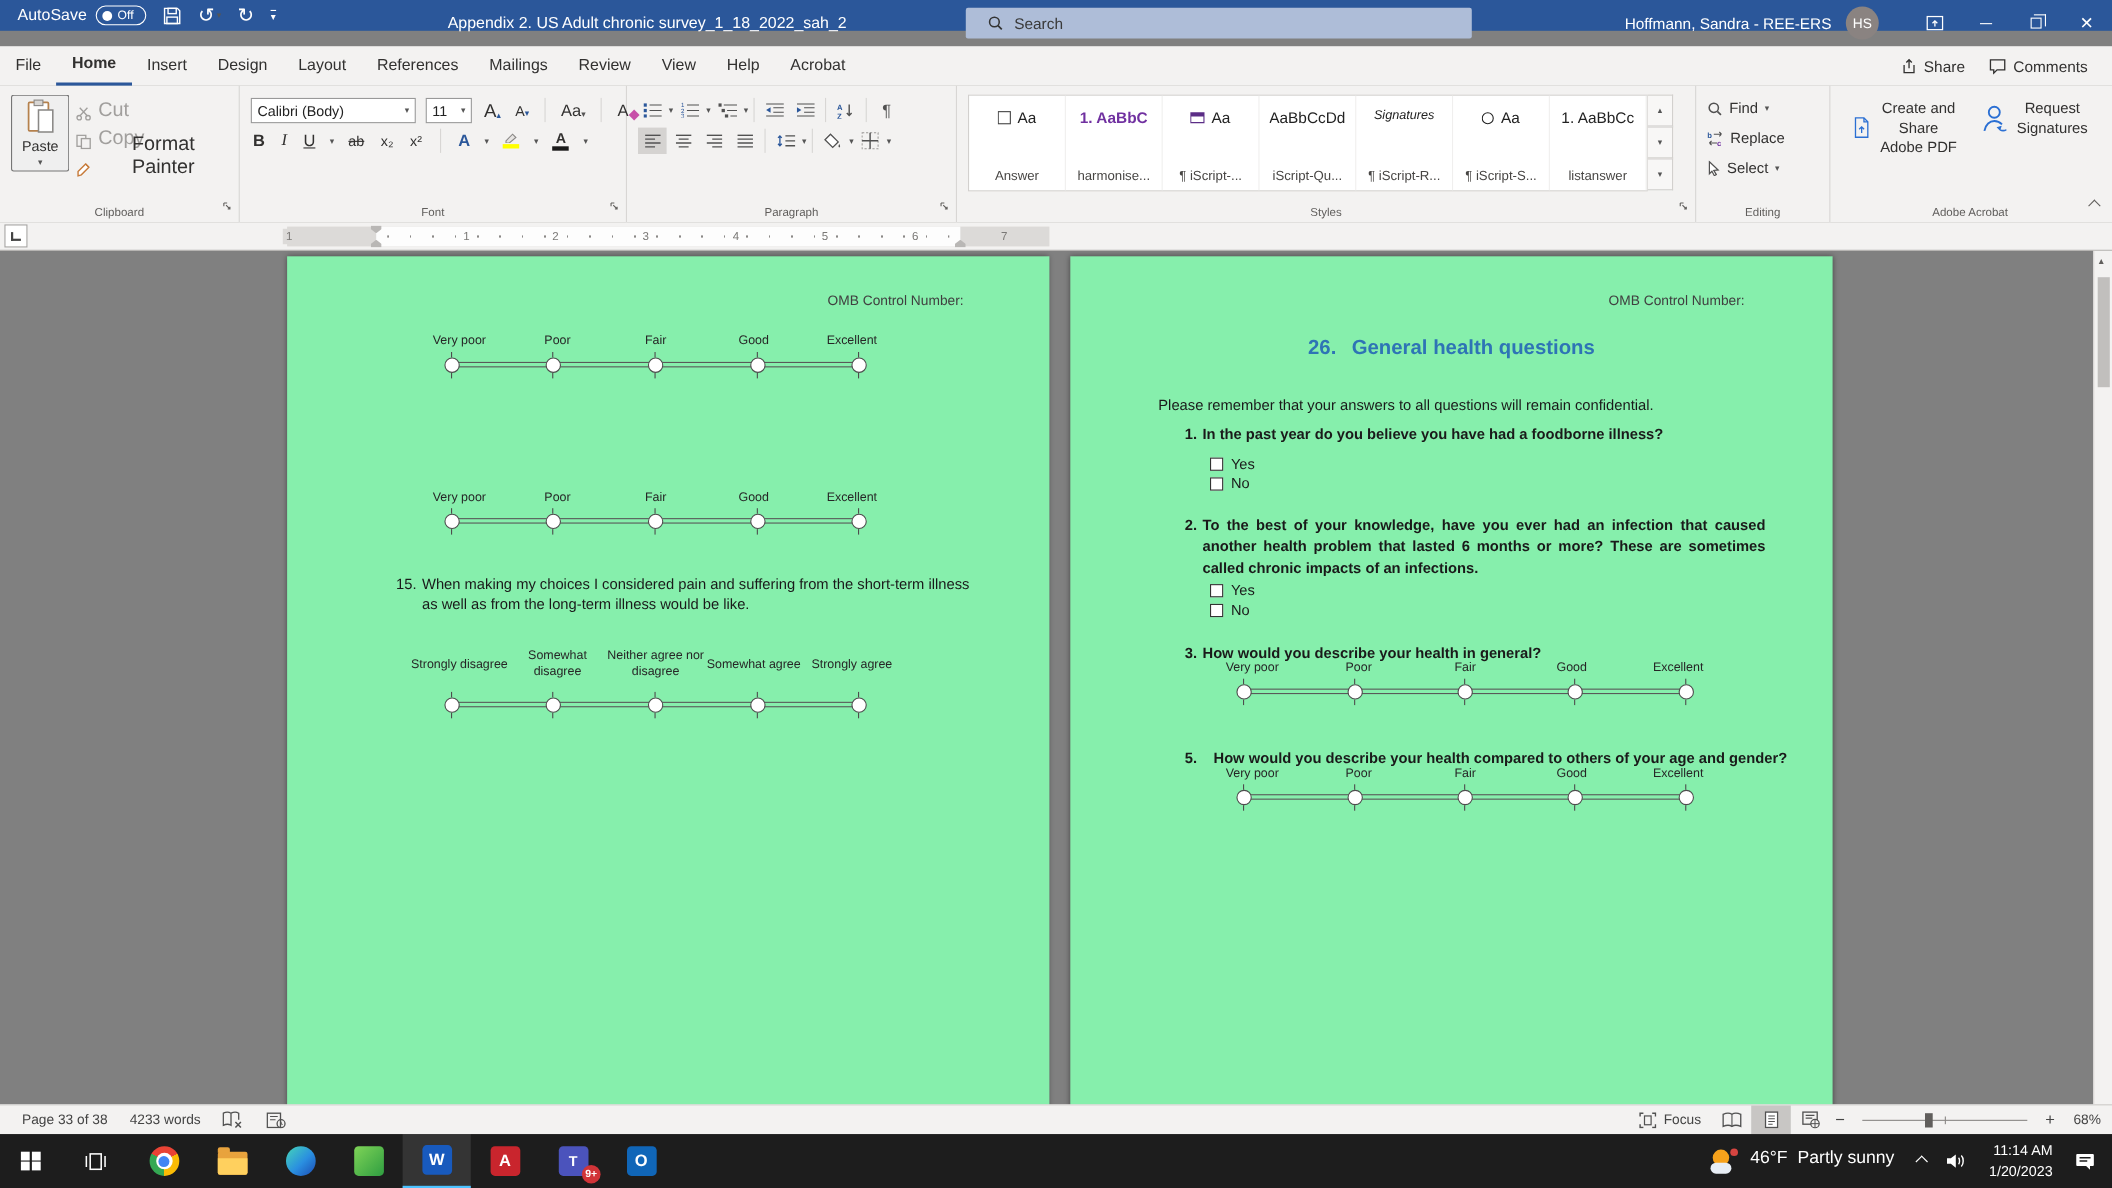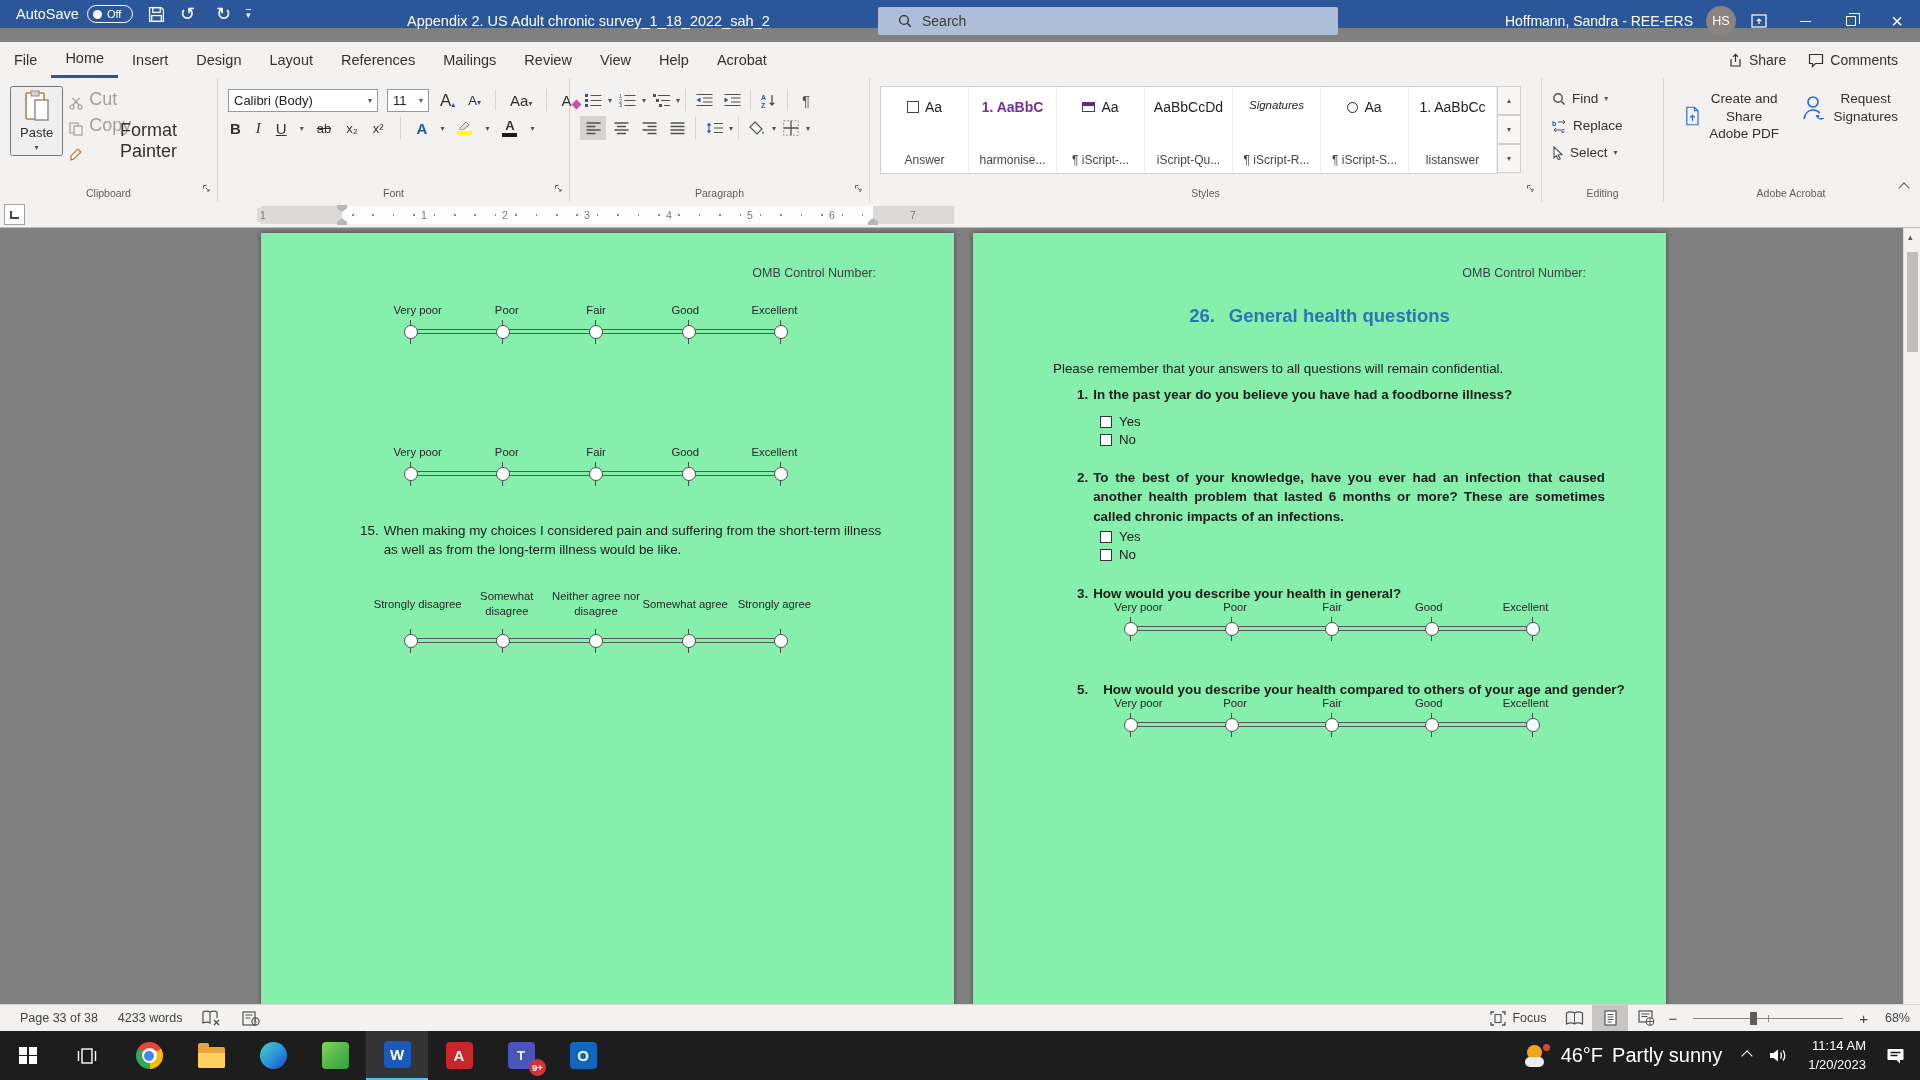--- a/index.html
+++ b/index.html
@@ -14,31 +14,31 @@
 .pill .dot{width:9px;height:9px;background:#fff;border-radius:50%}
 .tbtn{background:none;border:none;color:#fff;font-size:18px;line-height:1;display:flex;align-items:center;gap:2px;cursor:default}
 .tbtn .dd{font-size:8px}
 .qat-more{border-top:1.4px solid #fff;padding-top:1px;font-size:9px}
 .tb-title{position:absolute;left:407px;top:0;height:42px;display:flex;align-items:center;font-size:14.5px;white-space:nowrap}
 .tb-search{position:absolute;left:878px;top:7px;width:460px;height:28px;background:#aebdd8;border-radius:2px;display:flex;align-items:center;gap:10px;padding-left:20px;color:#333}
 .tb-search input{background:transparent;border:none;outline:none;font-size:14px;color:#333;width:360px}
 .tb-search input::placeholder{color:#3a3a3a;opacity:1}
 .tb-right{position:absolute;right:0;top:0;height:42px;display:flex;align-items:center}
 .user{font-size:14px;margin-right:13px}
-.avatar{width:30px;height:30px;border-radius:50%;background:#8a8381;display:flex;align-items:center;justify-content:center;font-size:12.5px;}
+.avatar{width:30px;height:30px;border-radius:50%;background:#8a8381;display:flex;align-items:center;justify-content:center;font-size:12.5px;margin-right:28px}
 .wbtn{width:46px;height:42px;display:flex;align-items:center;justify-content:center;background:none;border:none;color:#fff}
 .ic-min{width:11px;border-top:1.2px solid #fff;display:block}
 .ic-rest{width:10px;height:10px;border:1.2px solid #fff;position:relative;display:block}
 .ic-rest::before{content:"";position:absolute;top:-4px;left:2px;width:10px;height:10px;border:1.2px solid #fff;border-left:none;border-bottom:none}
 .ic-close{font-size:20px;font-weight:400}
 
 
 .tabs{position:absolute;top:42px;left:0;right:0;height:36px;background:#f3f2f1;display:flex;align-items:center;font-size:14.5px;color:#323130}
 .tab{padding:0 14px;height:36px;line-height:36px;cursor:default}
-.tab.active{font-weight:normal;border-bottom:3px solid #2b579a;line-height:33px}
+.tab.active{font-weight:bold;border-bottom:3px solid #2b579a;line-height:33px}
 .tab-actions{margin-left:auto;display:flex;align-items:center;gap:22px;padding-right:22px;font-size:14px}
 .act{display:flex;align-items:center;gap:6px}
 
 
 .ribbon{position:absolute;top:78px;left:0;right:0;height:124px;background:#f3f2f1;display:flex}
 .grp{position:relative;border-right:1px solid #d8d6d4;padding:8px 10px 20px;display:flex;align-items:flex-start}
 .grp-label{position:absolute;bottom:3px;left:0;right:0;text-align:center;font-size:10.5px;color:#605e5c}
 .launcher{position:absolute;bottom:4px;right:5px}
 .sbtn{display:flex;align-items:flex-end;gap:6px;font-size:18px;color:#323130;height:24px;background:none;border:none}
 .sbtn.disabled{color:#a19f9d}
@@ -151,21 +151,21 @@
 .folder::before{content:"";position:absolute;top:-4px;left:0;width:11px;height:5px;background:#e8a33d;border-radius:2px 2px 0 0}
 .folder::after{content:"";position:absolute;left:0;right:0;bottom:0;height:15px;background:#ffd05e;border-radius:0 0 2px 2px}
 .edge{border-radius:50%;background:linear-gradient(135deg,#45d6b8 0%,#2a8fe0 55%,#1b4bb3 100%)}
 .greenapp{background:linear-gradient(135deg,#7fd457,#2f9e41)}
 .word{background:#185abd}
 .acrobat{background:#c9252d}
 .teams{background:#4b53bc;font-size:13px}
 .badge{position:absolute;right:6px;bottom:4px;width:17px;height:17px;border-radius:50%;background:#d13438;color:#fff;font-size:9.5px;display:flex;align-items:center;justify-content:center;font-weight:bold}
 .outlook{background:#1066b8}
 .tray{margin-left:auto;display:flex;align-items:center}
-.weather{display:flex;align-items:flex-start;gap:9px;font-size:20px;padding:0 12px}
+.weather{display:flex;align-items:flex-start;gap:9px;font-size:16px;padding:0 12px}
 .wico{position:relative;width:28px;height:24px}
 .wsun{position:absolute;left:3px;top:1px;width:15px;height:15px;border-radius:50%;background:#f7a21b}
 .wcloud{position:absolute;left:1px;bottom:1px;width:19px;height:10px;border-radius:8px;background:#e8eef5}
 .wdot{position:absolute;right:2px;top:0;width:7px;height:7px;border-radius:50%;background:#d64541}
 .trayico{padding:0 9px;display:flex;align-items:center}
 .clock{display:flex;flex-direction:column;align-items:flex-end;justify-content:center;font-size:13px;line-height:1.4;padding:0 12px}
 .notif{padding:0 14px 0 8px;display:flex;align-items:center}
 </style>
 </head>
 <body>

